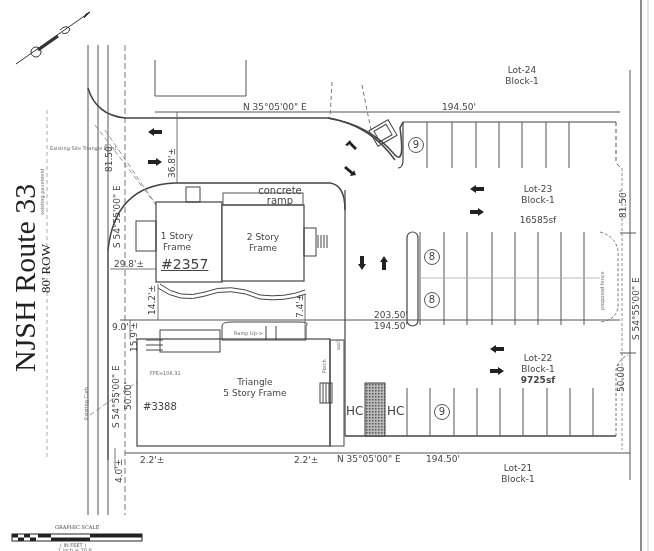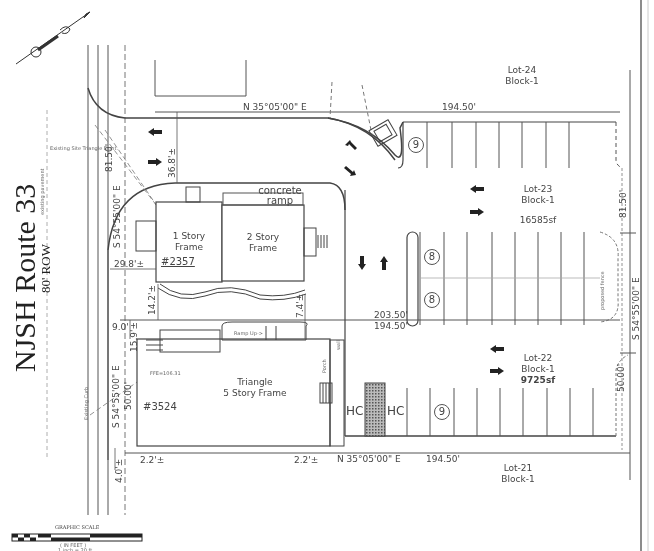--- a/index.html
+++ b/index.html
@@ -215,34 +215,34 @@
 <div class="lbl vert" style="left:168px; top:178px;">36.8'±</div>
 <div class="lbl" style="left:114px; top:260px;">29.8'±</div>
 <div class="lbl vert" style="left:148px; top:315px;">14.2'±</div>
 <div class="lbl" style="left:112px; top:323px;">9.0'</div>
 <div class="lbl vert" style="left:296px; top:318px;">7.4'±</div>
 <div class="lbl vert" style="left:130px; top:352px;">15.9'±</div>
 <div class="lbl" style="left:140px; top:456px;">2.2'±</div>
 <div class="lbl" style="left:294px; top:456px;">2.2'±</div>
 <div class="lbl vert" style="left:115px; top:483px;">4.0'±</div>
 
-<div class="lbl c" style="left:160px; top:232px; width:58px;">
+<div class="lbl c" style="left:148px; top:232px; width:58px;">
   <div>1 Story</div>
     <div style="margin-top:2px">Frame</div>
 </div>
-<div class="lbl" style="left:161px; top:257px; font-size:10px;text-decoration:underline;">#2357</div>
+<div class="lbl" style="left:161px; top:257px; font-size:14px;text-decoration:underline;">#2357</div>
 <div class="lbl c" style="left:230px; top:233px; width:66px;">
   <div>2 Story</div>
     <div style="margin-top:2px">Frame</div>
 </div>
 <div class="lbl c" style="left:200px; top:378px; width:110px;">
   <div>Triangle</div>
     <div style="margin-top:2px">5 Story Frame</div>
 </div>
-<div class="lbl" style="left:143px; top:402px; font-size:10px;">#3524</div>
+<div class="lbl" style="left:143px; top:402px; font-size:10px;">#3388</div>
 <div class="lbl tiny" style="left:150px; top:371px;">FFE=106.31</div>
 
 <div class="lbl c" style="left:250px; top:186px; width:60px; font-size:10px;">
   <div>concrete</div>
     <div>ramp</div>
 </div>
 <div class="lbl tiny" style="left:234px; top:331px;">Ramp Up-&gt;</div>
 <div class="lbl tiny vert" style="left:322px; top:373px;">Porch</div>
 <div class="lbl tiny vert" style="left:336px; top:350px;">wall</div>
 <div class="lbl tiny vert" style="left:600px; top:310px;">proposed fence</div>

